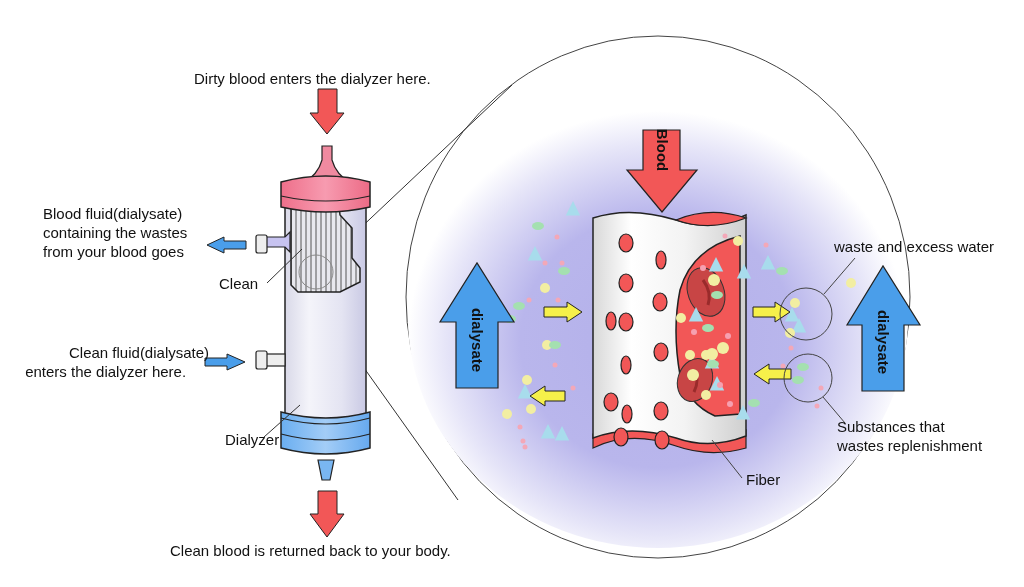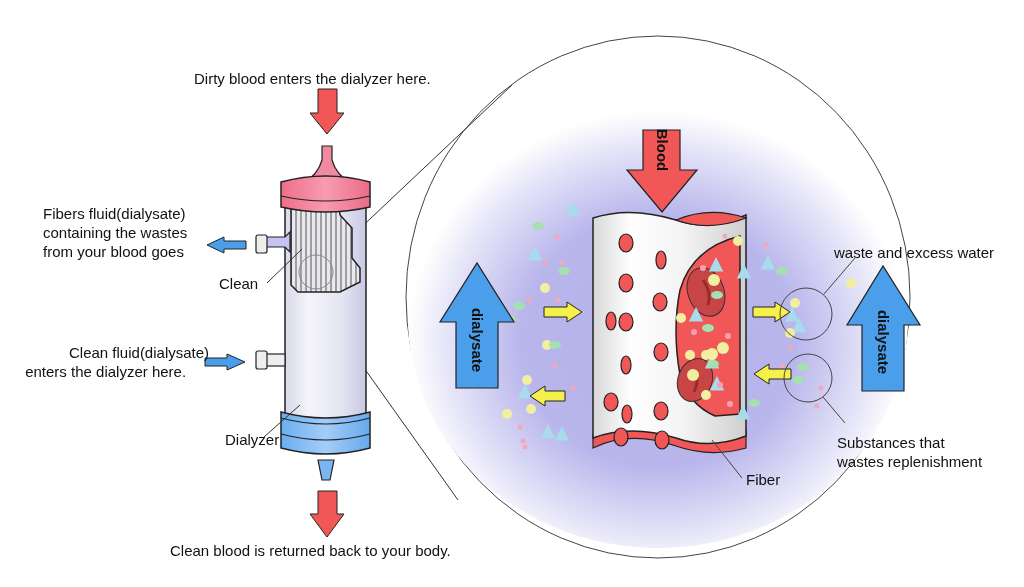--- a/index.html
+++ b/index.html
@@ -206,31 +206,31 @@
   <circle cx="808" cy="378" r="24" fill="none" stroke="#444" stroke-width="1"></circle>
   <line x1="824" y1="294" x2="855" y2="258" stroke="#444" stroke-width="1"></line>
   <line x1="823" y1="397" x2="845" y2="423" stroke="#444" stroke-width="1"></line>
   <line x1="712" y1="440" x2="742" y2="478" stroke="#444" stroke-width="1"></line>
 </svg>
 
 <div class="lbl" style="left:194px; top:69px;">Dirty blood enters the dialyzer here.</div>
 <div class="lbl" style="left:170px; top:541px;">Clean blood is returned back to your body.</div>
 
 <div style="position:absolute; left:43px; top:204px;">
-  <div class="lbl" style="position:static;">Fibers fluid(dialysate)</div>
+  <div class="lbl" style="position:static;">Blood fluid(dialysate)</div>
   <div class="lbl" style="position:static;">containing the wastes</div>
   <div class="lbl" style="position:static;">from your blood goes</div>
 </div>
 
 <div style="position:absolute; left:21px; top:343px;">
   <div class="lbl" style="position:static; white-space:pre;margin-left:48px;">Clean fluid(dialysate)</div>
   <div class="lbl" style="position:static; white-space:pre;"> enters the dialyzer here.</div>
 </div>
 
 <div class="lbl" style="left:219px; top:274px;">Clean</div>
 <div class="lbl" style="left:199px; top:430px;margin-left:26px;">Dialyzer</div>
 
-<div class="lbl" style="left:834px; top:243px;text-align:right;">waste and excess water</div>
-<div style="position:absolute; left:837px; top:417px;margin-top:16px;">
+<div class="lbl" style="left:834px; top:237px;text-align:right;">waste and excess water</div>
+<div style="position:absolute; left:837px; top:417px;">
   <div class="lbl" style="position:static;">Substances that</div>
   <div class="lbl" style="position:static;">wastes replenishment</div>
 </div>
 <div class="lbl" style="left:746px; top:470px;">Fiber</div>
 
 </body></html>

